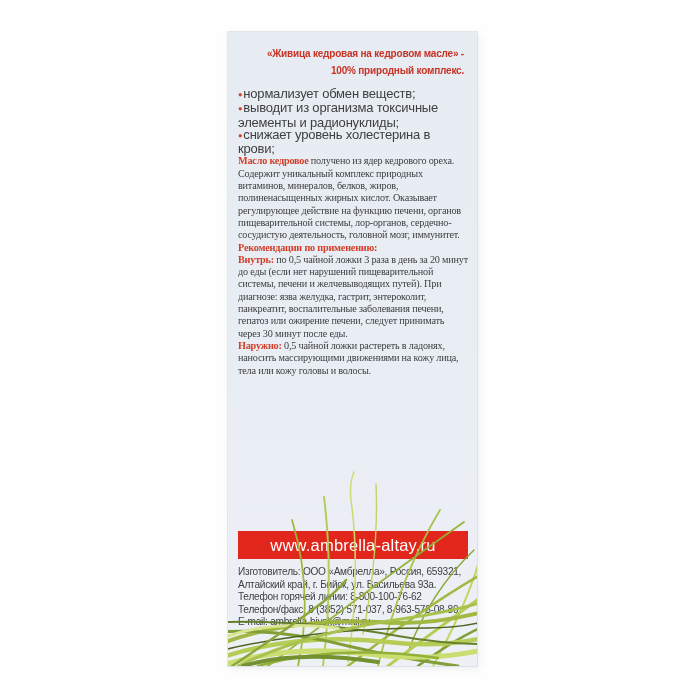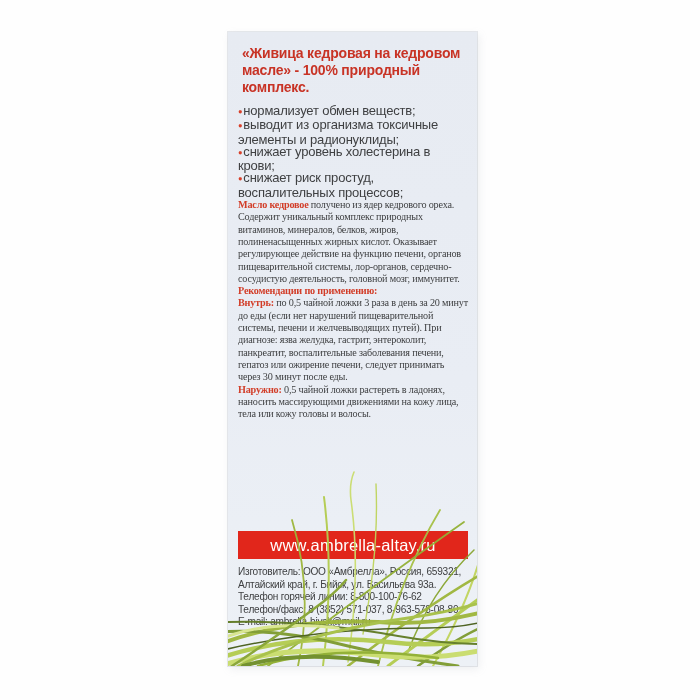--- a/index.html
+++ b/index.html
@@ -28,23 +28,23 @@
     overflow: hidden;
   }
   .content {
     position: absolute;
     left: 0; top: 0; right: 0;
     padding: 13px 9px 0 10px;
   }
   .title {
     color: #c83325;
     font-weight: bold;
-    font-size: 14px;
+    font-size: 10px;
     line-height: 17px;
-    text-align: left;
+    text-align: right;
     letter-spacing: -0.2px;
     padding: 0 4px;
   }
   .benefits {
     list-style: none;
     margin: 9px 0 0 0;
     padding: 0;
   }
   .benefits li {
     font-size: 13px;
@@ -116,21 +116,20 @@
 <div class="stage">
   <div class="box">
 
     <div class="content">
       <div class="title">«Живица кедровая на кедровом масле» - 100% природный комплекс.</div>
 
       <ul class="benefits">
         <li><span class="dot"></span><span>нормализует обмен веществ;</span></li>
         <li><span class="dot"></span><span>выводит из организма токсичные элементы и радионуклиды;</span></li>
         <li><span class="dot"></span><span>снижает уровень холестерина в крови;</span></li>
-        <li><span class="dot"></span><span>снижает риск простуд, воспалительных процессов;</span></li>
       </ul>
 
       <p class="para"><span class="lead">Масло кедровое</span><span> получено из ядер кедрового ореха. Содержит уникальный комплекс природных витаминов, минералов, белков, жиров, полиненасыщенных жирных кислот. Оказывает регулирующее действие на функцию печени, органов пищеварительной системы, лор-органов, сердечно-сосудистую деятельность, головной мозг, иммунитет.</span></p>
       <p class="para"><span class="lead">Рекомендации по применению:</span><span></span></p>
       <p class="para"><span class="lead">Внутрь:</span><span> по 0,5 чайной ложки 3 раза в день за 20 минут до еды (если нет нарушений пищеварительной системы, печени и желчевыводящих путей). При диагнозе: язва желудка, гастрит, энтероколит, панкреатит, воспалительные заболевания печени, гепатоз или ожирение печени, следует принимать через 30 минут после еды.</span></p>
       <p class="para"><span class="lead">Наружно:</span><span> 0,5 чайной ложки растереть в ладонях, наносить массирующими движениями на кожу лица, тела или кожу головы и волосы.</span></p>
     </div>
 
     <div class="banner">
       <span>www.ambrella-altay.ru</span>

